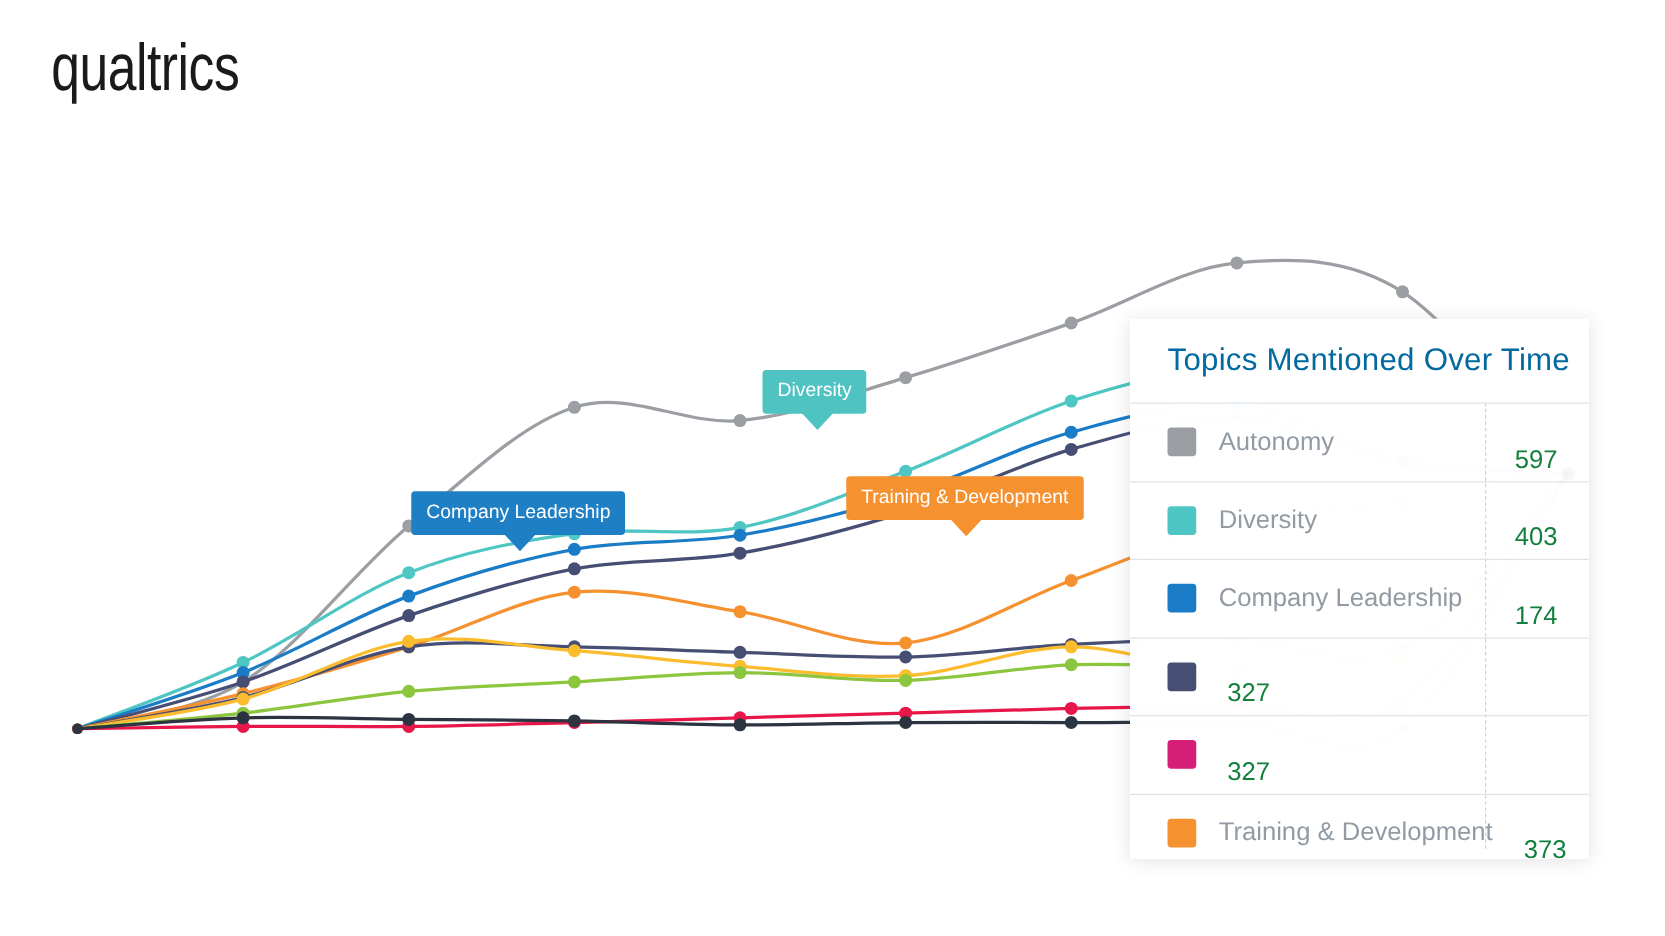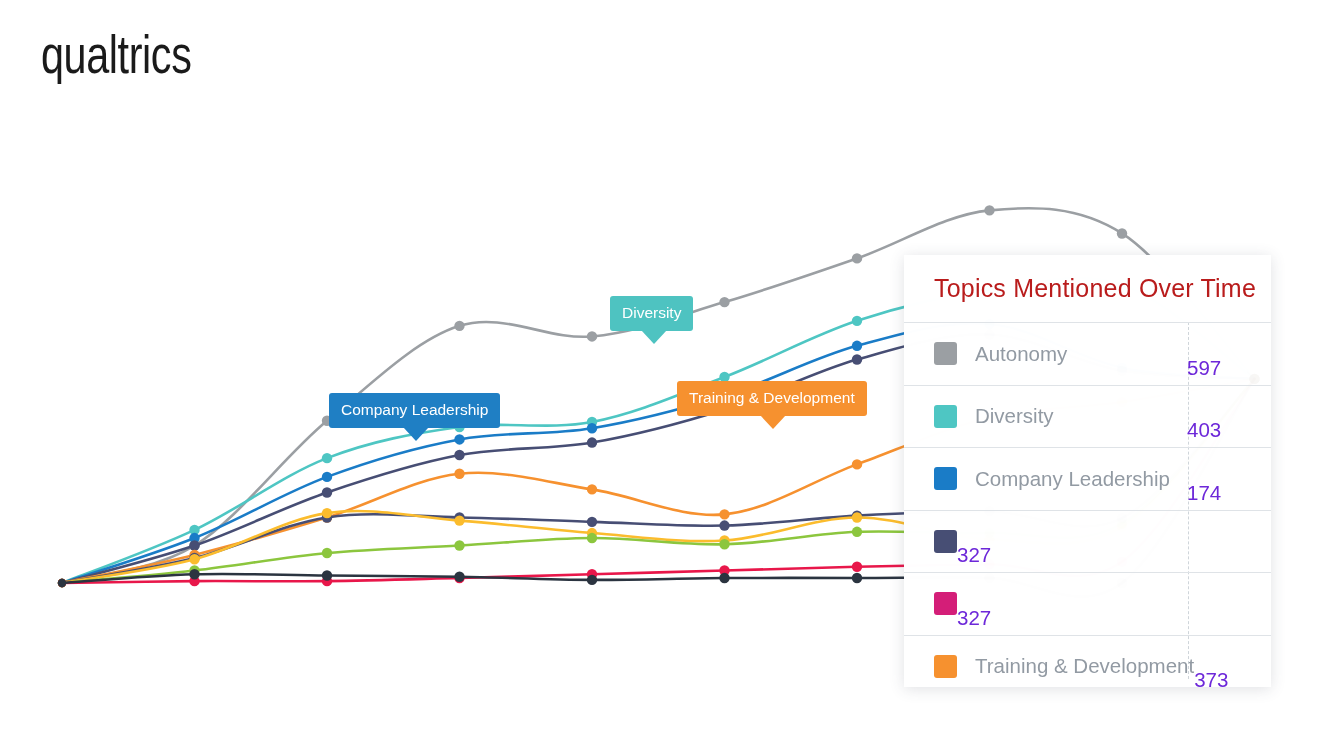--- a/index.html
+++ b/index.html
@@ -99,21 +99,21 @@
     background: rgba(255,255,255,0.90);
     box-shadow: 0 2px 14px rgba(60,70,90,0.16);
     box-sizing: border-box;
     overflow: hidden;
   }
   #legend-title {
     height: 67px;
     line-height: 67px;
     padding-left: 30px;
     font-size: 25px;
-    color: #b91c1c;
+    color: #0369a1;
     font-weight: 400;
     letter-spacing: 0.2px;
     white-space: nowrap;
   }
   .legend-row {
     position: relative;
     height: 62.5px;
     border-top: 1px solid #dfe3e7;
     display: flex;
     align-items: center;
@@ -129,23 +129,23 @@
   }
   .legend-label {
     margin-left: 18px;
     font-size: 20.5px;
     color: #929aa3;
     white-space: nowrap;
     flex: 1 1 auto;
   }
   .legend-value {
     font-size: 20.5px;
-    color: #6d28d9;
+    color: #15803d;
     width: 84px;
-    text-align: left;
+    text-align: center;
     flex: 0 0 auto;
     margin-top: 28px;
   }
   #legend-divider {
     position: absolute;
     left: 284px;
     top: 67px;
     bottom: 8px;
     width: 0;
     border-left: 1px dashed #cfd5da;

